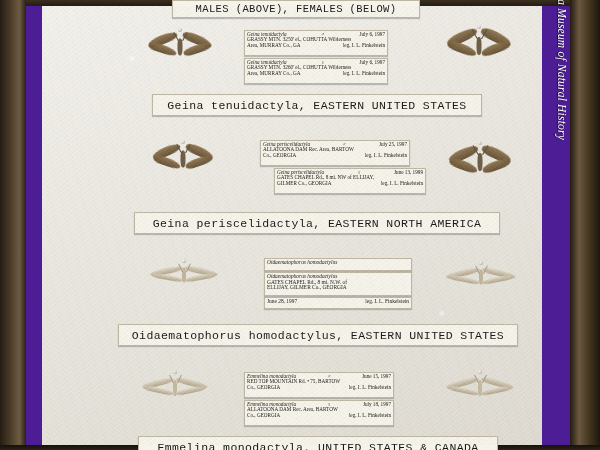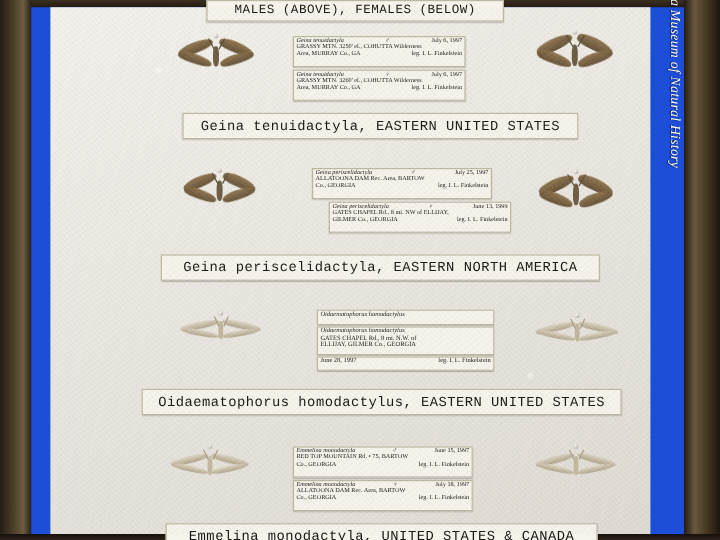--- a/index.html
+++ b/index.html
@@ -39,21 +39,21 @@
   }
   #edge-bottom {
     left: 0; bottom: 0; width: 600px; height: 5px;
     background: linear-gradient(0deg, #2c2319 0%, #16100a 100%);
   }
   
   #case-inner {
     position: absolute;
     left: 26px; top: 6px;
     width: 544px; height: 439px;
-    background: #1d4ed8;
+    background: #4c1d95;
   }
   
   #board {
     position: absolute;
     left: 16px; top: 0px;
     width: 500px; height: 439px;
     background:
       radial-gradient(circle at 18% 12%, rgba(255,255,255,0.55) 0 2px, rgba(0,0,0,0) 3px),
       radial-gradient(circle at 62% 35%, rgba(255,255,255,0.4) 0 2px, rgba(0,0,0,0) 3px),
       radial-gradient(circle at 80% 70%, rgba(255,255,255,0.4) 0 2px, rgba(0,0,0,0) 3px),

